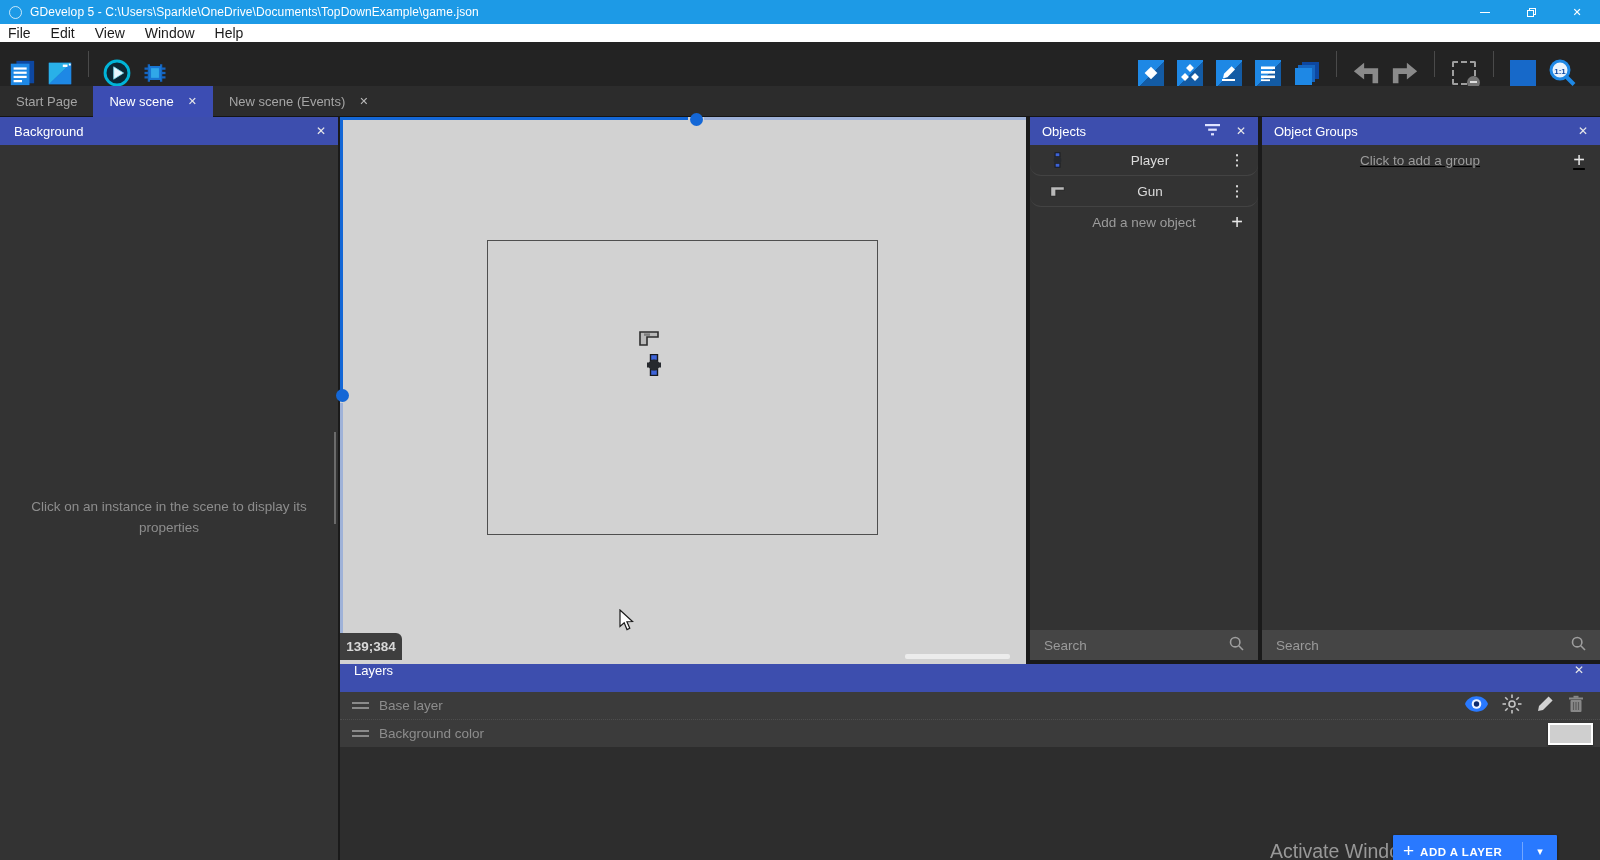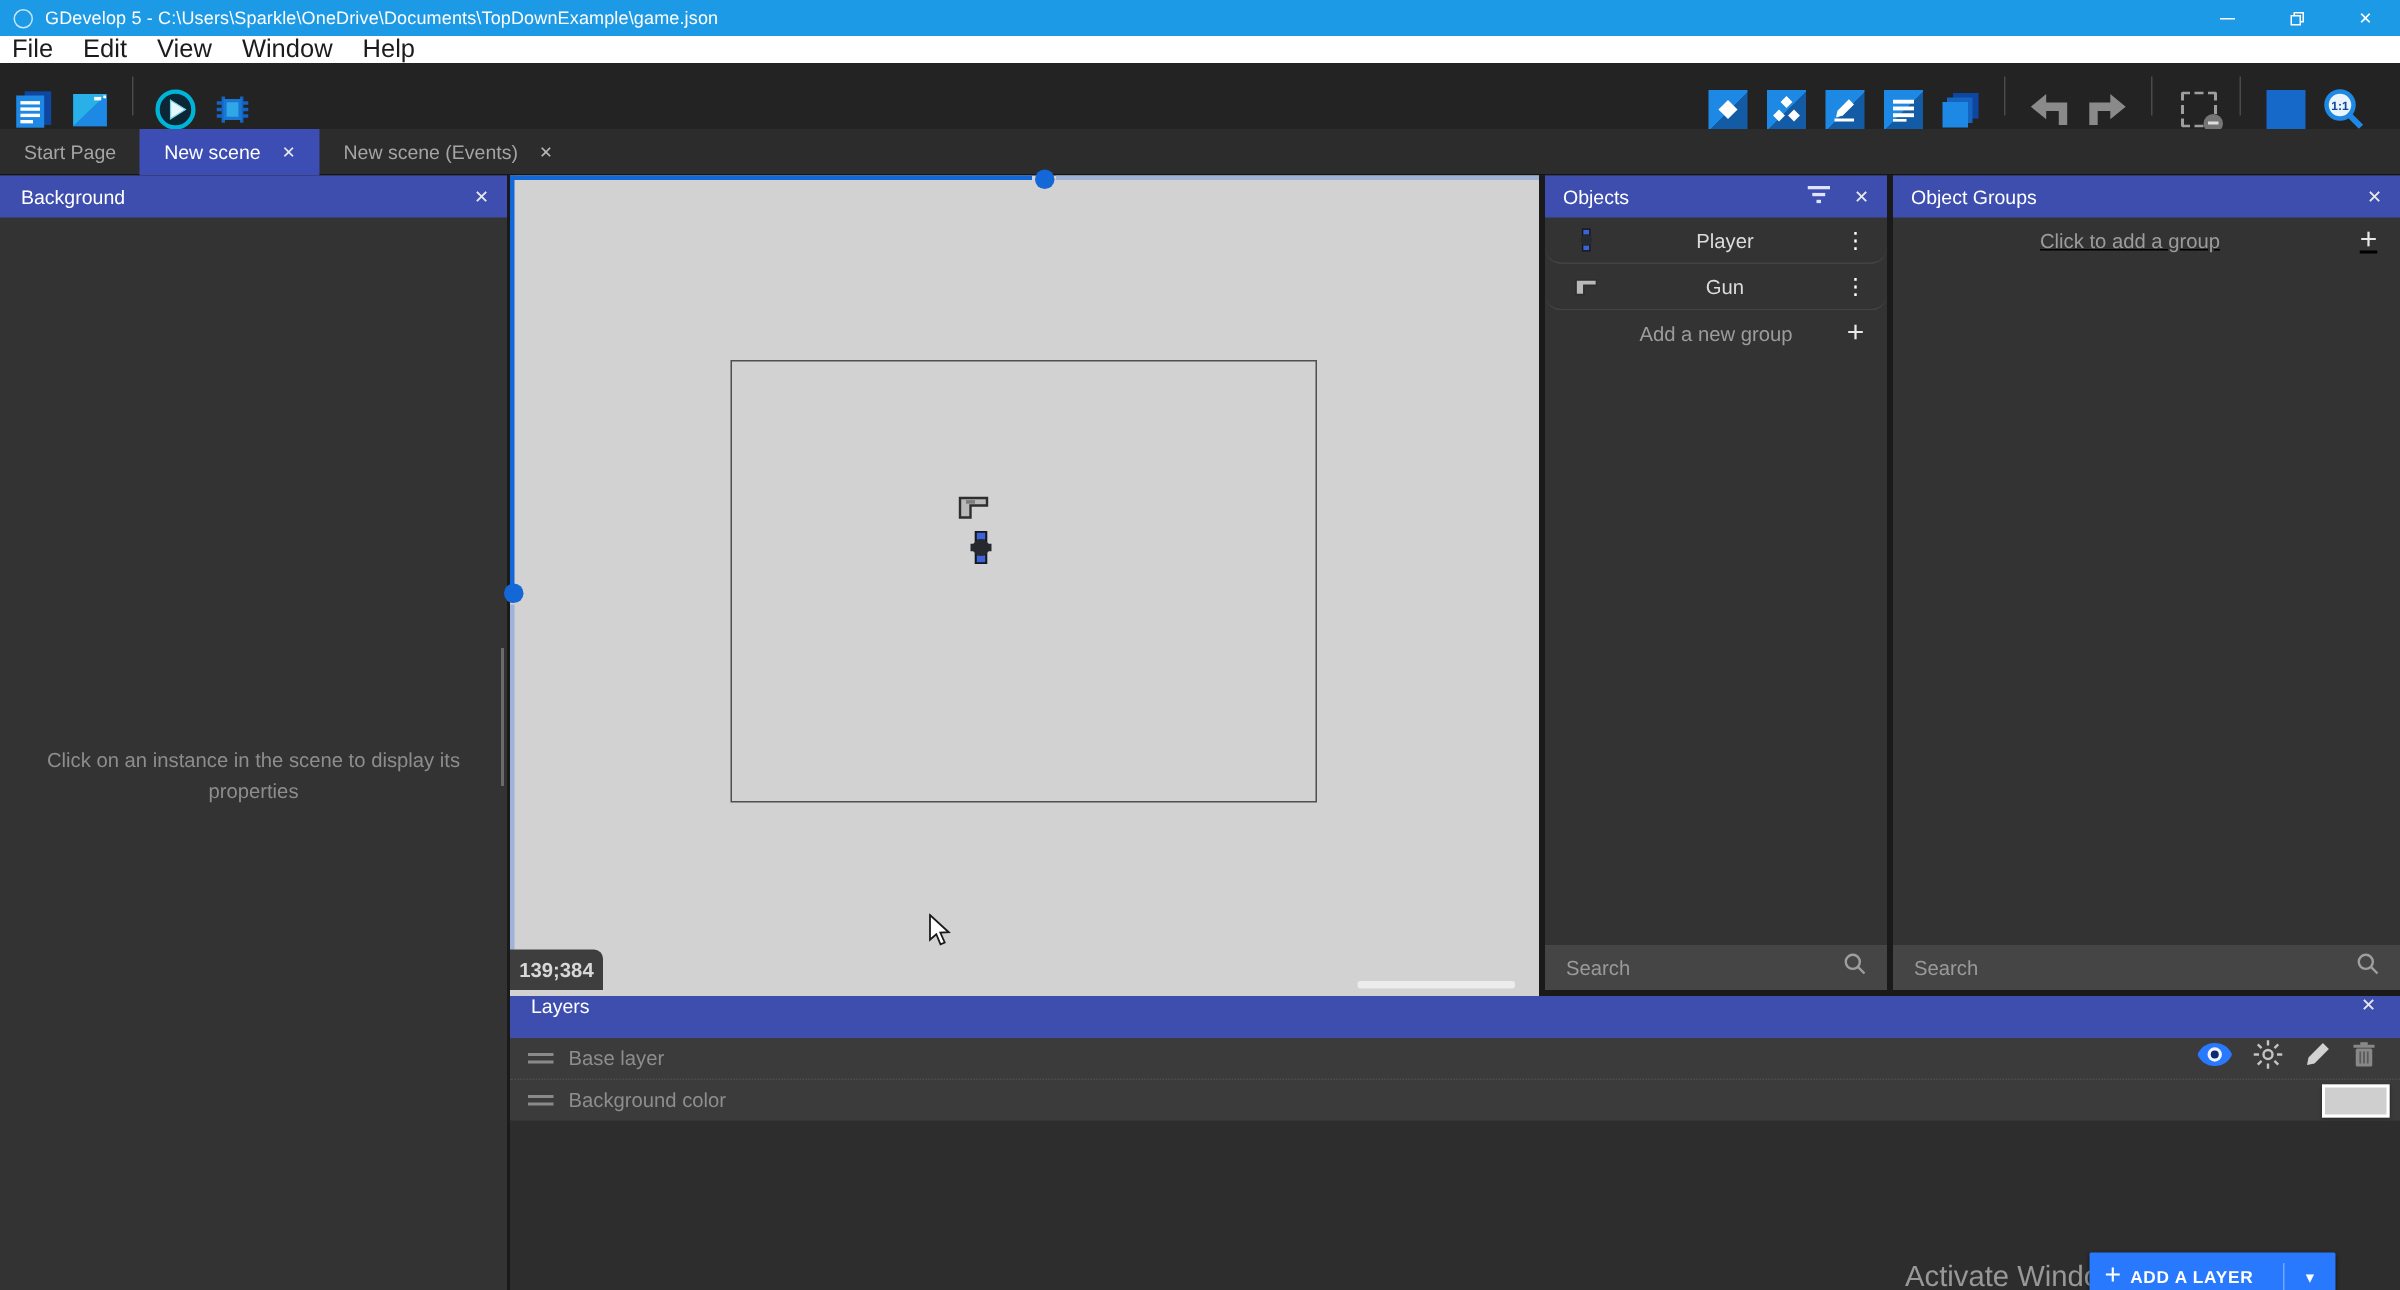--- a/index.html
+++ b/index.html
@@ -13,29 +13,29 @@
   .titlebar .title { font-size:12px; letter-spacing:.1px; }
   .win-controls { position:absolute; right:0; top:0; height:24px; display:flex; }
   .wc { width:46px; height:24px; display:flex; align-items:center; justify-content:center; color:#fff; font-size:11px; }
   .wc-min-glyph { width:10px; height:1px; background:#fff; }
   .wc-restore-glyph { position:relative; width:9px; height:9px; }
   .wc-restore-glyph .b { position:absolute; right:0; top:0; width:7px; height:7px; border:1px solid #fff; }
   .wc-restore-glyph .f { position:absolute; left:0; bottom:0; width:7px; height:7px; border:1px solid #fff; background:#1d9ae6; }
 
   
   .menubar { position:absolute; left:0; top:24px; width:1600px; height:18px; background:#fff; display:flex; align-items:center; }
-  .menu-item { font-size:17px; color:#1b1b1b; padding:12px 10px; height:18px; display:flex; align-items:center; }
+  .menu-item { font-size:14px; color:#1b1b1b; padding:12px 10px; height:18px; display:flex; align-items:center; }
   .menu-item:first-child { padding-left:8px; }
 
   
   .toolbar { position:absolute; left:0; top:42px; width:1600px; height:44px; background:#232323; display:flex; align-items:center; }
   .tb-left { display:flex; align-items:center; gap:10px; padding-left:8px; }
   .tb-right { margin-left:auto; display:flex; align-items:center; gap:11px; padding-right:24px; }
   .tb-sep { width:1px; height:26px; background:#4a4a4a; margin:0 4px; }
-  .ticon { width:28px; height:28px; display:flex; align-items:center; justify-content:flex-end;margin-top:17px; }
+  .ticon { width:28px; height:28px; display:flex; align-items:center; justify-content:center;margin-top:17px; }
   .blue-sq { width:26px; height:26px; background:linear-gradient(135deg,#1e88e5 0%,#1e88e5 52%,#135ba4 52%); display:flex; align-items:center; justify-content:center; position:relative; }
   .grid-sq { width:26px; height:26px; background:#1769c9; padding:4px; }
   .grid-inner { width:100%; height:100%;
     background-image:linear-gradient(#fff 1.5px, transparent 1.5px), linear-gradient(90deg,#fff 1.5px, transparent 1.5px);
     background-size:6px 6px; background-position:0 0; }
   .sel-sq { width:24px; height:24px; border:2px dashed #9e9e9e; border-radius:2px; position:relative; }
   .sel-sq .minus { position:absolute; right:-6px; bottom:-6px; width:13px; height:13px; border-radius:50%; background:#757575; display:flex; align-items:center; justify-content:center; }
   .sel-sq .minus::after { content:""; width:7px; height:2px; background:#dedede; }
 
   
@@ -343,21 +343,21 @@
       <span class="icon-zone">
         <svg width="17" height="13" viewBox="0 0 22 17">
             <path d="M2 2 h18 v5 h-11 v8 h-7 z" fill="#b9b9b9" stroke="#2e2e2e" stroke-width="1.6"></path>
           </svg>
       </span>
       <span class="lbl">Gun</span>
       <span class="kebab">⋮</span>
     </div>
     <div class="add-row">
       <span class="icon-zone" style="width:22px;"></span>
-      <span class="lbl">Add a new group</span>
+      <span class="lbl">Add a new object</span>
       <span class="plus">+</span>
     </div>
     <div class="search-row">
       <input class="search-input" placeholder="Search" style="">
       <span>
         <svg width="15" height="15" viewBox="0 0 15 15">
             <circle cx="6.2" cy="6.2" r="4.7" fill="none" stroke="#9e9e9e" stroke-width="1.6"></circle>
             <line x1="9.8" y1="9.8" x2="14" y2="14" stroke="#9e9e9e" stroke-width="1.6"></line>
           </svg>
       </span>

